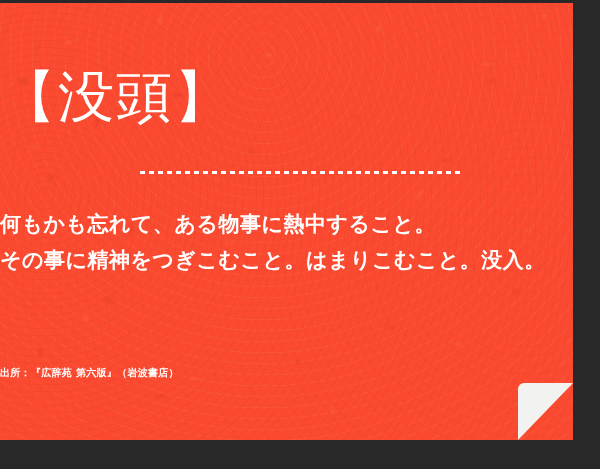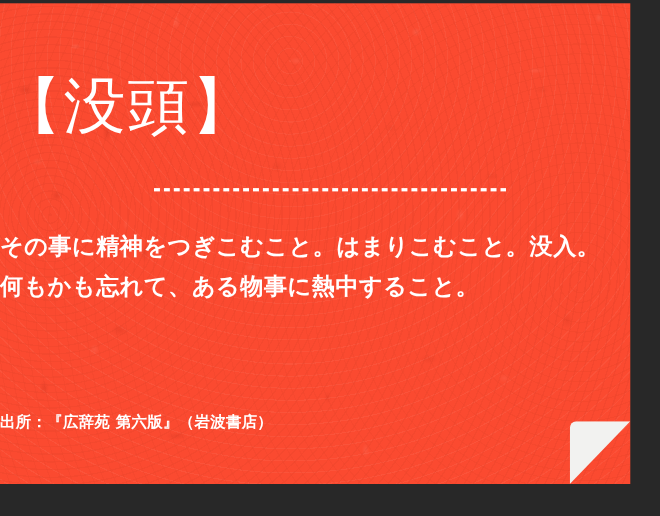--- a/index.html
+++ b/index.html
@@ -137,23 +137,22 @@
   }
 
   .source {
     position: absolute;
     top: 363px;
     left: 0;
     right: 0;
     color: #ffffff;
     font-family: "DejaVu Sans", "Liberation Sans", sans-serif;
     font-weight: 700;
-    font-size: 14px;
+    font-size: 10px;
     letter-spacing: .3px;
-    margin-top: 9px;
   }
 
   
   #fold {
     position: absolute;
     left: 518px;
     top: 383px;
     width: 55px;
     height: 57px;
     z-index: 5;
@@ -170,22 +169,22 @@
     <div class="grunge-b"></div>
     <div class="grunge-c"></div>
 
     <div id="content">
 
       <div class="headword">【没頭】</div>
 
       <div class="divider"></div>
 
       <div class="definition">
+        <span class="line">何もかも忘れて、ある物事に熱中すること。</span>
         <span class="line">その事に精神をつぎこむこと。はまりこむこと。没入。</span>
-        <span class="line">何もかも忘れて、ある物事に熱中すること。</span>
       </div>
 
       <div class="source">出所：『広辞苑 第六版』（岩波書店）</div>
 
     </div>
   </div>
 
   <div id="fold">
     <svg width="55" height="57" viewBox="0 0 55 57" xmlns="http://www.w3.org/2000/svg">
       <path d="M6 0 H55 L0 57 V6 A6 6 0 0 1 6 0 Z" fill="#f2f2f0"></path>

